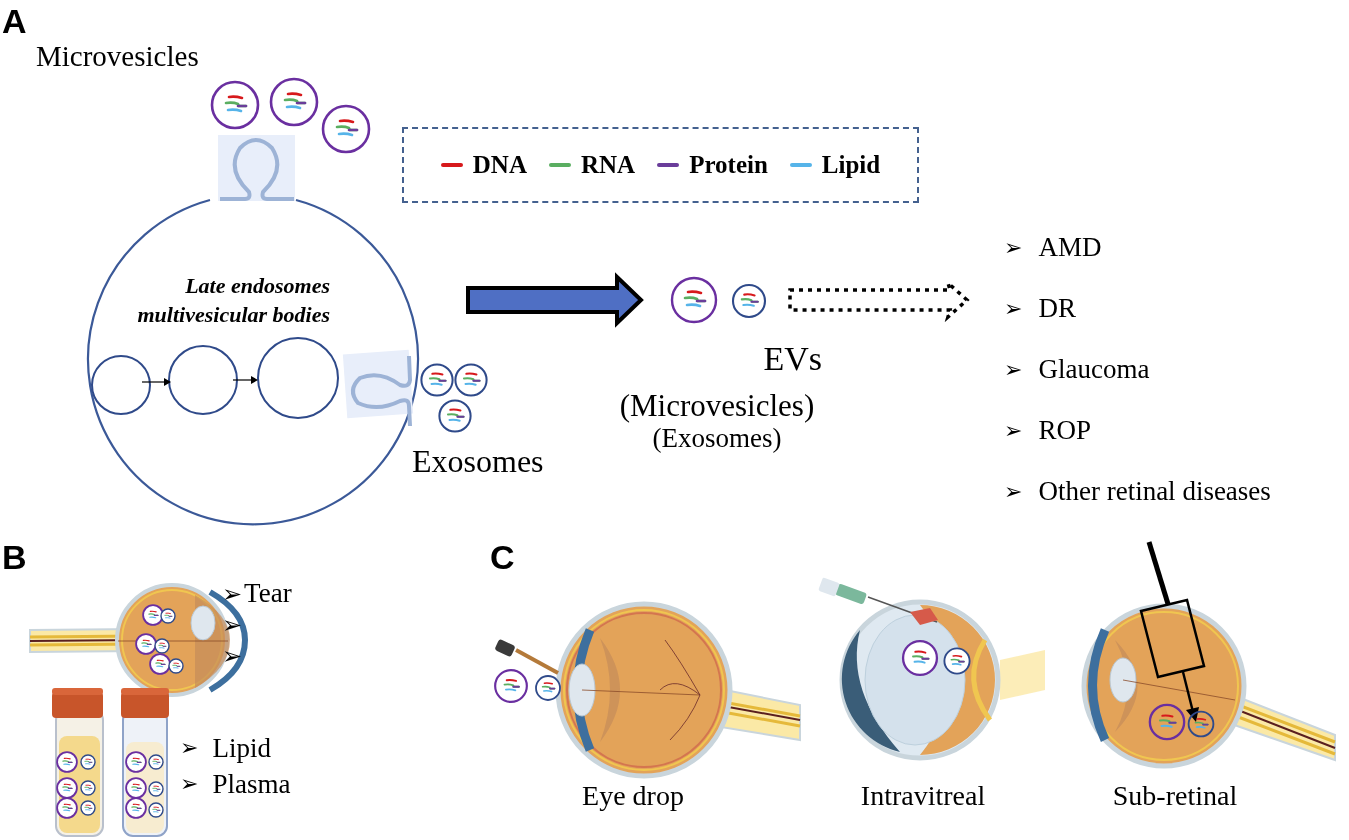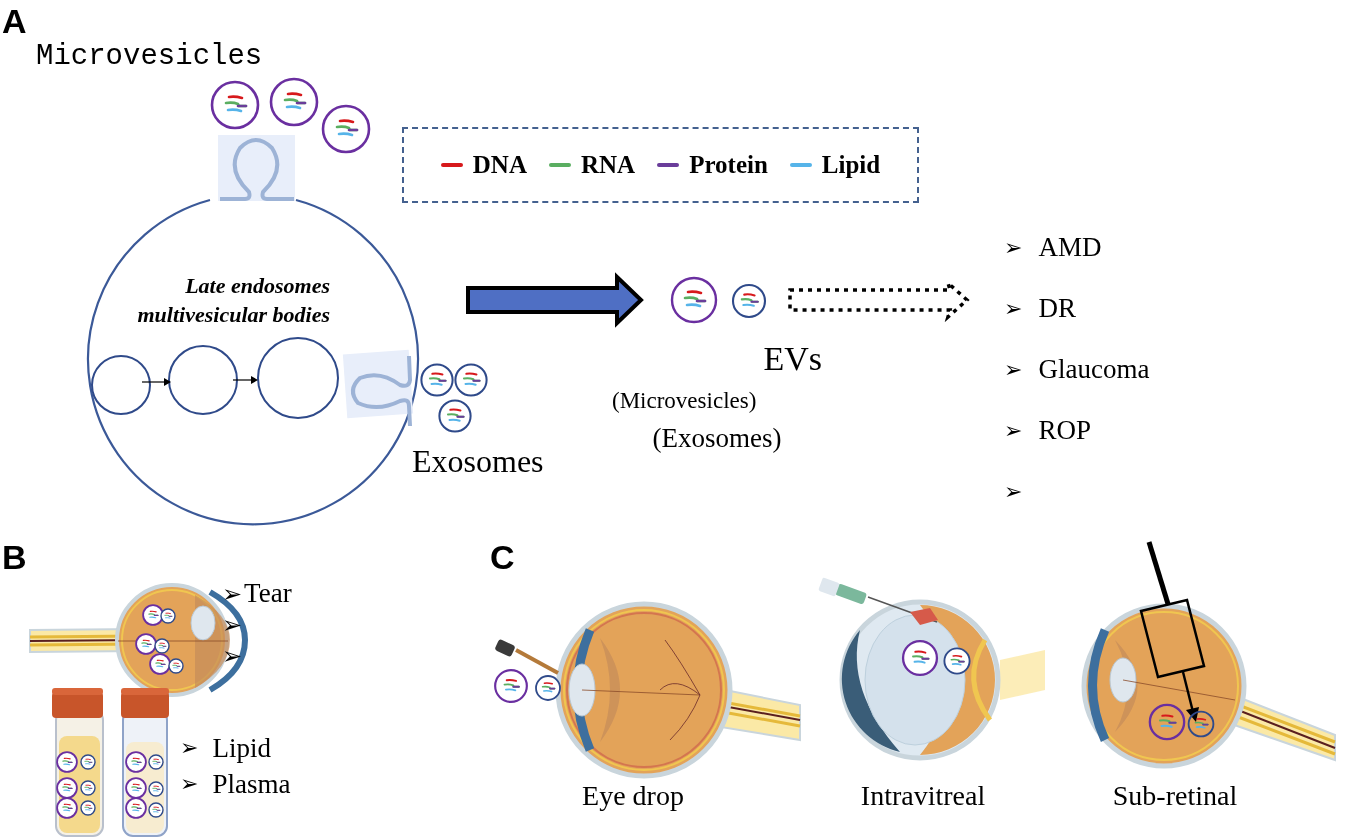--- a/index.html
+++ b/index.html
@@ -1,19 +1,19 @@
 <!DOCTYPE html>
 <html><head>
 <meta charset="utf-8">
 <style>
   html, body { margin: 0; padding: 0; background: #ffffff; }
   body { width: 1349px; height: 840px; position: relative; overflow: hidden; font-family: "Liberation Serif", serif; color: #000; }
   .abs { position: absolute; }
   .panel-label { font-family: "Liberation Sans", sans-serif; font-weight: bold; font-size: 34px; line-height: 1; }
-  .serif { font-family: Liberation Mono, monospace; text-align: center; }
+  .serif { font-family: Liberation Serif, serif; text-align: center; }
   .bold { font-weight: bold; }
   svg { position: absolute; left: 0; top: 0; }
   .legend-box { border: 2px dashed #44618f; }
   .legend-item { display: inline-flex; align-items: center; font-weight: bold; font-size: 25px; margin-right: 22px; }
   .legend-item:last-child { margin-right: 0; }
   .legend-swatch { display: inline-block; width: 22px; height: 4px; border-radius: 2px; margin-right: 10px; }
   .list-item { font-size: 27px; line-height: 1; display: flex; align-items: center; white-space: nowrap; }
   .arrowhead { font-size: 22px; margin-right: 16px; }
   .list-tight .arrowhead { margin-right: 2px; font-size: 24px; }
 </style>
@@ -284,21 +284,21 @@
 </div>
 
 <div class="abs bold" style="left:140px; top:272px; font-size:22px; line-height:1.3; text-align:right; width:190px;font-style:italic;">
   <div>Late endosomes</div>
   <div style="margin-left:-6px;">multivesicular bodies</div>
 </div>
 
 <div class="abs" style="left:412px; top:443px; font-size:32px;">Exosomes</div>
 
 <div class="abs" style="left:612px; top:340px; width:210px; text-align:right; font-size:34px;">EVs</div>
-<div class="abs" style="left:612px; top:388px; width:210px; text-align:left; font-size:23px;">(Microvesicles)</div>
+<div class="abs" style="left:612px; top:388px; width:210px; text-align:center; font-size:31px;">(Microvesicles)</div>
 <div class="abs" style="left:612px; top:423px; width:210px; text-align:center; font-size:27px;">(Exosomes)</div>
 
 <div class="abs" style="left:1004px; top:217px;">
   <div class="list-item" style="height:61px;">
       <span class="arrowhead">➢</span>
       <span>AMD</span>
     </div>
   <div class="list-item" style="height:61px;">
       <span class="arrowhead">➢</span>
       <span>DR</span>
@@ -306,20 +306,21 @@
   <div class="list-item" style="height:61px;">
       <span class="arrowhead">➢</span>
       <span>Glaucoma</span>
     </div>
   <div class="list-item" style="height:61px;">
       <span class="arrowhead">➢</span>
       <span>ROP</span>
     </div>
   <div class="list-item" style="height:61px;">
       <span class="arrowhead">➢</span>
+      <span>Other retinal diseases</span>
     </div>
 </div>
 
 <div class="abs panel-label" style="left:2px; top:540px;">B</div>
 
 <div class="abs list-tight" style="left:222px; top:578px;">
   <div class="list-item" style="height:31px;">
       <span class="arrowhead">➢</span>
       <span>Tear</span>
     </div>

